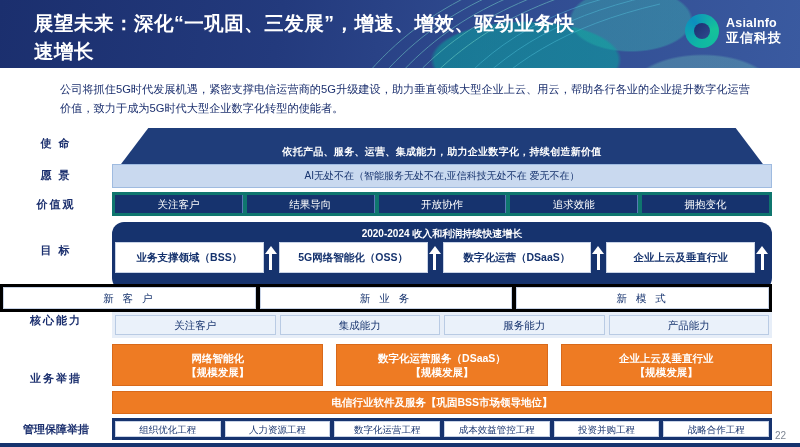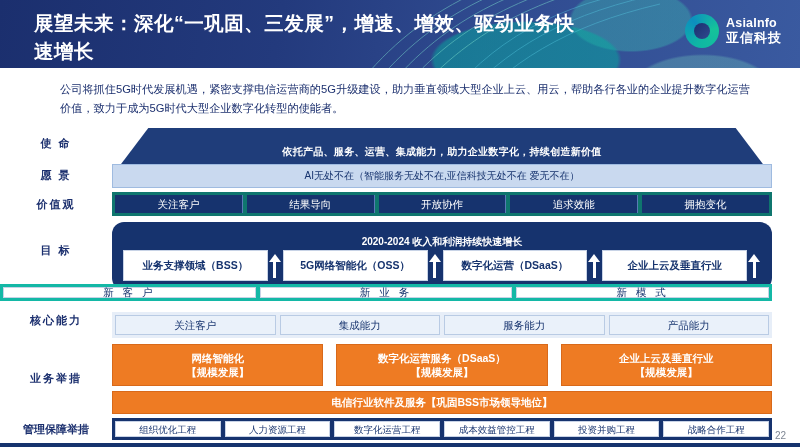--- a/index.html
+++ b/index.html
@@ -80,21 +80,21 @@
   .vision{
     height:22px;background:#c9d9ef;border:1px solid #9fbbe0;
     display:flex;align-items:center;justify-content:center;
     color:#16336e;font-size:10px;
   }
   
   .values{height:24px;background:#0f766e;padding:3px;box-sizing:border-box;}
   .values .cell{background:#16336e;color:#fff;border-right:1px solid #5a7ab5;}
   .values .cell:last-child{border-right:none;}
   
-  .goals{background:#16336e;padding:11px;box-sizing:border-box;height:68px;border-radius:12px;}
+  .goals{background:#16336e;padding:3px;box-sizing:border-box;height:68px;border-radius:12px;}
   .goals-title{
     height:17px;display:flex;align-items:center;justify-content:center;
     color:#fff;font-size:10px;font-weight:bold;
   }
   .goals-cells{display:flex;gap:1px;height:31px;align-items:center;}
   .goal-cell{
     flex:1;height:29px;background:#fff;border:1px solid #c8d3e6;
     display:flex;align-items:center;justify-content:center;
     color:#16336e;font-size:10.5px;font-weight:bold;
   }
@@ -103,21 +103,21 @@
   }
   .arrow:before{
     content:"";position:absolute;left:4.5px;top:6px;width:3px;height:18px;background:#fff;
   }
   .arrow:after{
     content:"";position:absolute;left:0;top:0;width:0;height:0;
     border-left:6.5px solid transparent;border-right:6.5px solid transparent;
     border-bottom:8px solid #fff;
   }
   
-  .path{height:17px;background:#14b8a6;padding:3px;box-sizing:border-box;}
+  .path{height:28px;background:#000000;padding:3px;box-sizing:border-box;}
   .path .cell{background:#fff;color:#16336e;font-size:10.5px;letter-spacing:3px;border:1px solid #c8d3e6;}
   
   .core{height:26px;background:#e7eef8;padding:3px;box-sizing:border-box;}
   .core .cell{background:#eaf1fa;color:#16336e;font-size:10.5px;border:1px solid #b9cbe4;}
   
   .measures{height:68px;}
   .measures-top{display:flex;gap:13px;height:42px;}
   .mcell{
     flex:1;background:#ee7b23;color:#fff;border:1px solid #d8691a;
     display:flex;flex-direction:column;align-items:center;justify-content:center;

